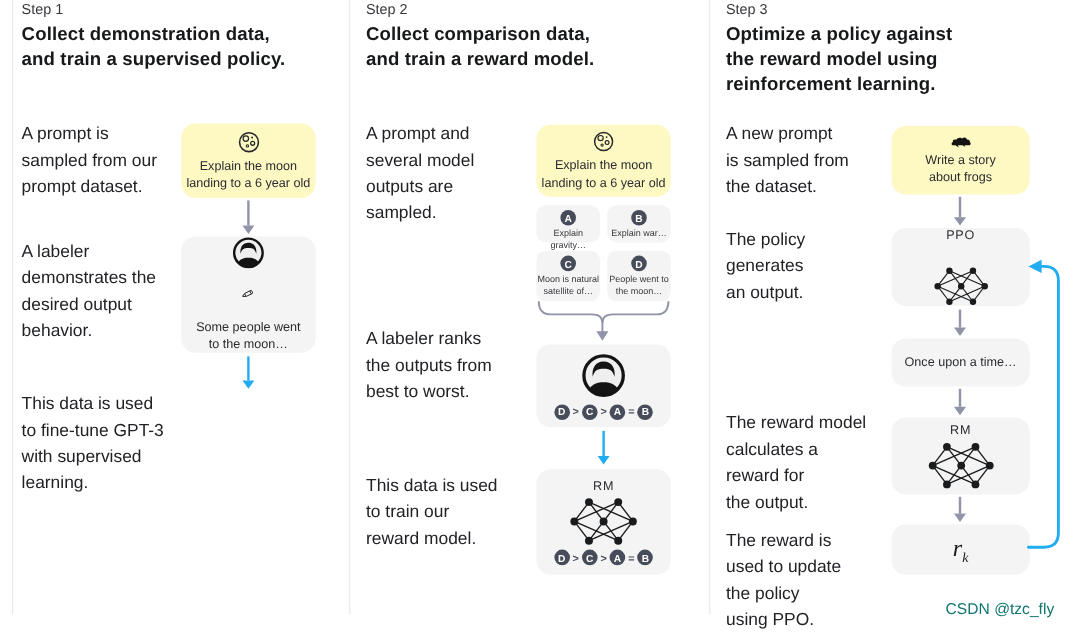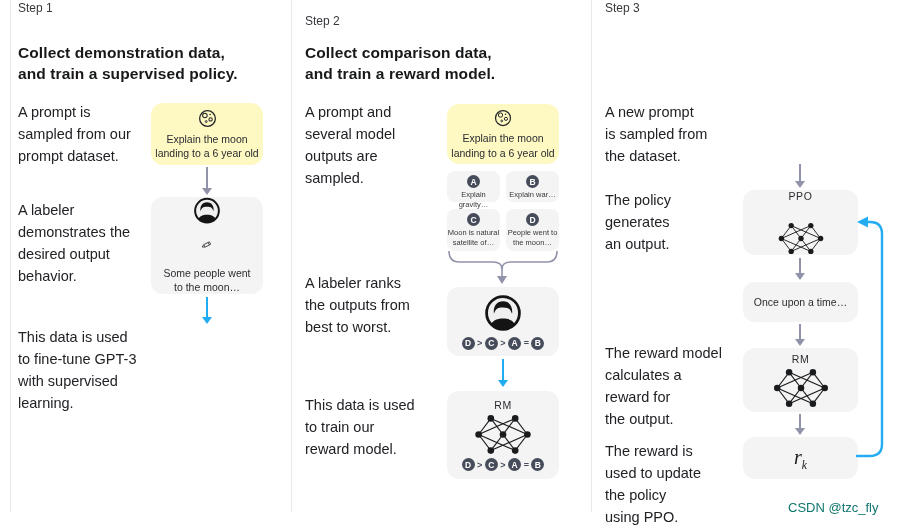--- a/index.html
+++ b/index.html
@@ -3,21 +3,21 @@
 <meta charset="utf-8">
 <style>
   html,body { margin:0; padding:0; background:#fff; }
   .canvas {
     position:relative; width:898px; height:527px; background:#ffffff;
     font-family:"Liberation Sans", sans-serif; color:#212226; overflow:hidden;
   }
   .divider { position:absolute; top:0; width:1px; height:512px; background:#e8e8e8; }
   .step-label { position:absolute; font-size:12px; color:#36383c; }
   .heading { position:absolute; font-size:15.5px; font-weight:bold; line-height:1.34;
-             color:#17181a; white-space:pre-line; letter-spacing:0.1px;margin-top:24px; }
+             color:#17181a; white-space:pre-line; letter-spacing:0.1px; }
   .caption { position:absolute; font-size:14.5px; line-height:1.52; white-space:pre-line; color:#212226; }
   .box { position:absolute; border-radius:12px; box-sizing:border-box;
          display:flex; flex-direction:column; align-items:center; }
   .box.blue { background:#fef9c3; }
   .box.gray { background:#f4f4f4; }
   .small-text { font-size:10.5px; line-height:1.35; text-align:center; white-space:pre-line; color:#2a2c30; }
   .tag { font-size:10.5px; letter-spacing:0.6px; color:#2a2c30; }
   .opt-box { position:absolute; background:#f4f4f4; border-radius:8px; box-sizing:border-box;
              display:flex; flex-direction:column; align-items:center; padding-top:4px; gap:2px; }
   .opt-text { font-size:7.5px; line-height:1.3; text-align:center; white-space:pre-line; color:#36383c; }
@@ -156,21 +156,21 @@
       <div class="shaft"></div>
       <div class="head"></div>
     </div>
 
   <div class="caption" style="left:18px;top:326px;width:145px">This data is used
 to fine-tune GPT-3
 with supervised
 learning.</div>
 
 
-  <div class="step-label" style="left:305px;top:14px">Step 2</div>
+  <div class="step-label" style="left:305px;top:1px">Step 2</div>
   <div class="heading" style="left:305px;top:19px;width:265px">Collect comparison data,
 and train a reward model.</div>
 
   <div class="caption" style="left:305px;top:101px;width:130px">A prompt and
 several model
 outputs are
 sampled.</div>
 
   <div class="box blue" style="left:447px;top:104px;width:112px;height:60px;justify-content:center;gap:3px">
     <svg width="20" height="20">
@@ -246,25 +246,35 @@
       <span class="rank-op">&gt;</span>
       <span class="badge">C</span>
       <span class="rank-op">&gt;</span>
       <span class="badge">A</span>
       <span class="rank-op">=</span>
       <span class="badge">B</span>
     </div>
   </div>
 
   <div class="step-label" style="left:605px;top:1px">Step 3</div>
+  <div class="heading" style="left:605px;top:19px;width:270px">Optimize a policy against
+the reward model using
+reinforcement learning.</div>
 
   <div class="caption" style="left:605px;top:101px;width:135px">A new prompt
 is sampled from
 the dataset.</div>
 
+  <div class="box blue" style="left:743px;top:105px;width:115px;height:57px;justify-content:center;gap:3px">
+    <svg width="18" height="12">
+        <use href="#frog"></use>
+      </svg>
+    <div class="small-text">Write a story
+about frogs</div>
+  </div>
 
   <div class="varrow gray" style="left:794px;top:164px;height:24px">
       <div class="shaft"></div>
       <div class="head"></div>
     </div>
 
   <div class="caption" style="left:605px;top:189px;width:130px">The policy
 generates
 an output.</div>
 

